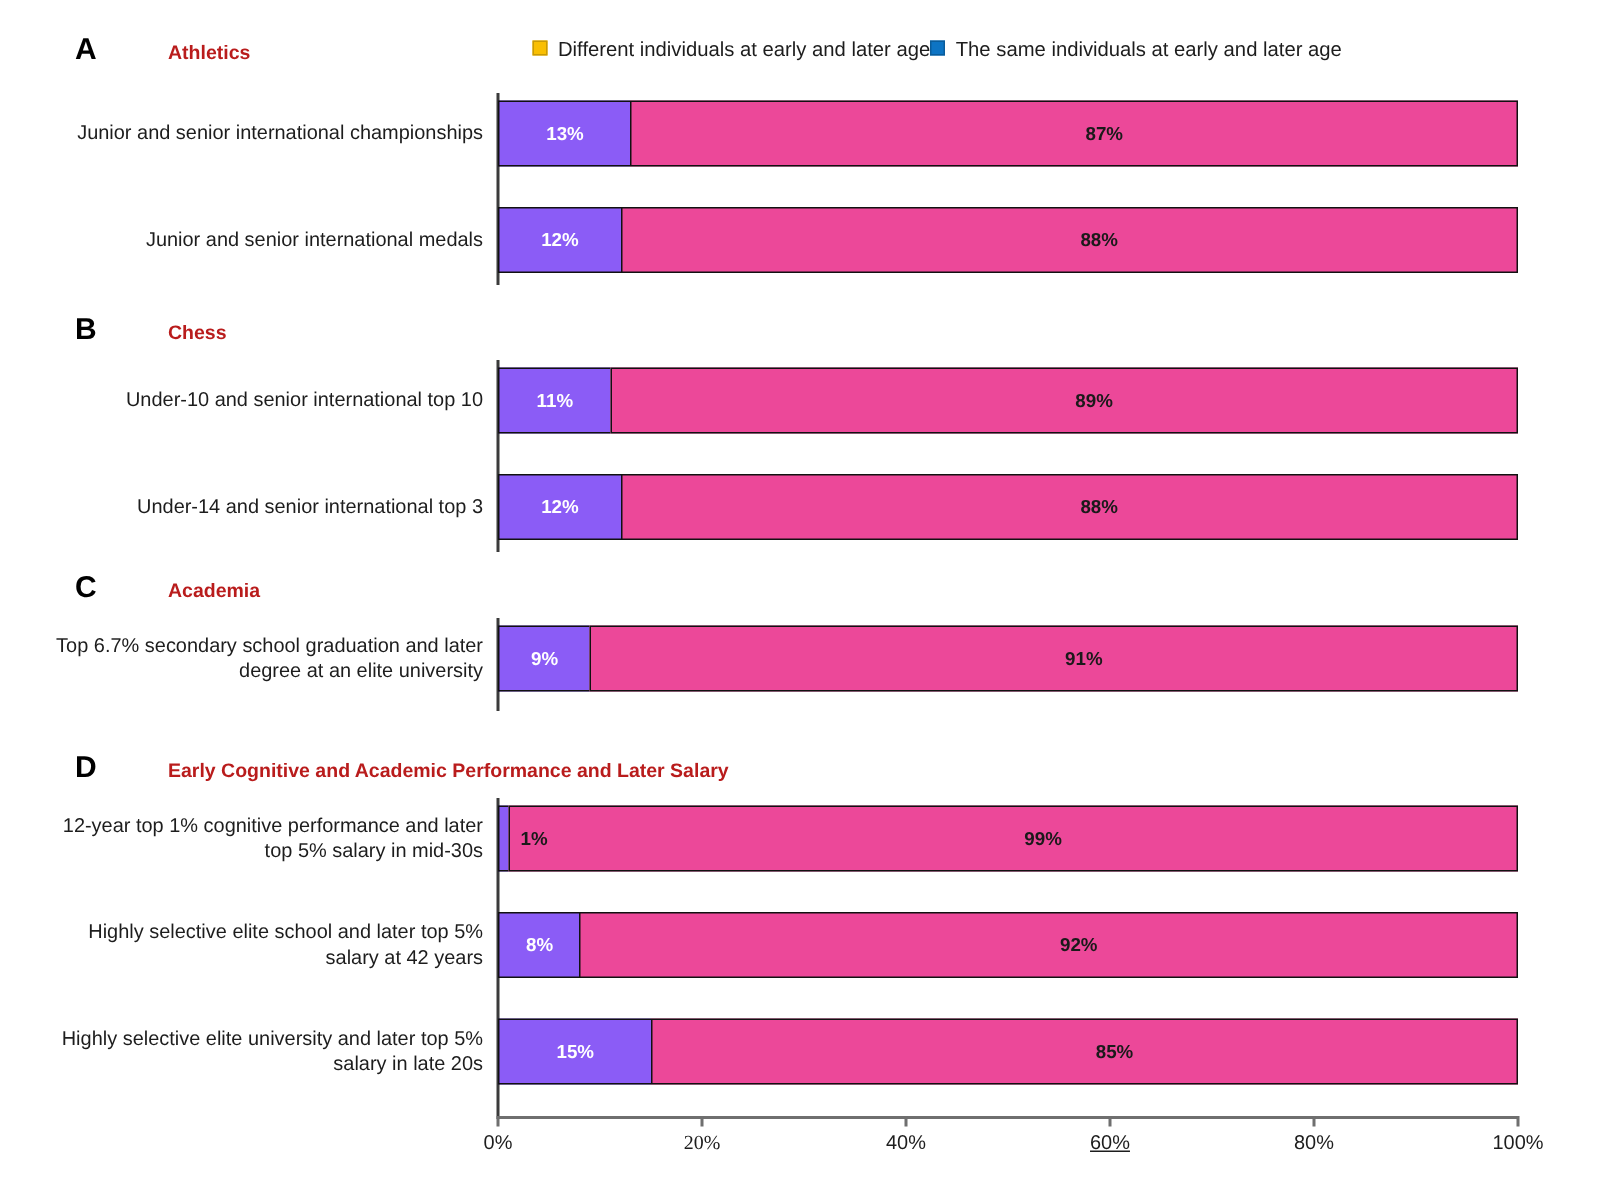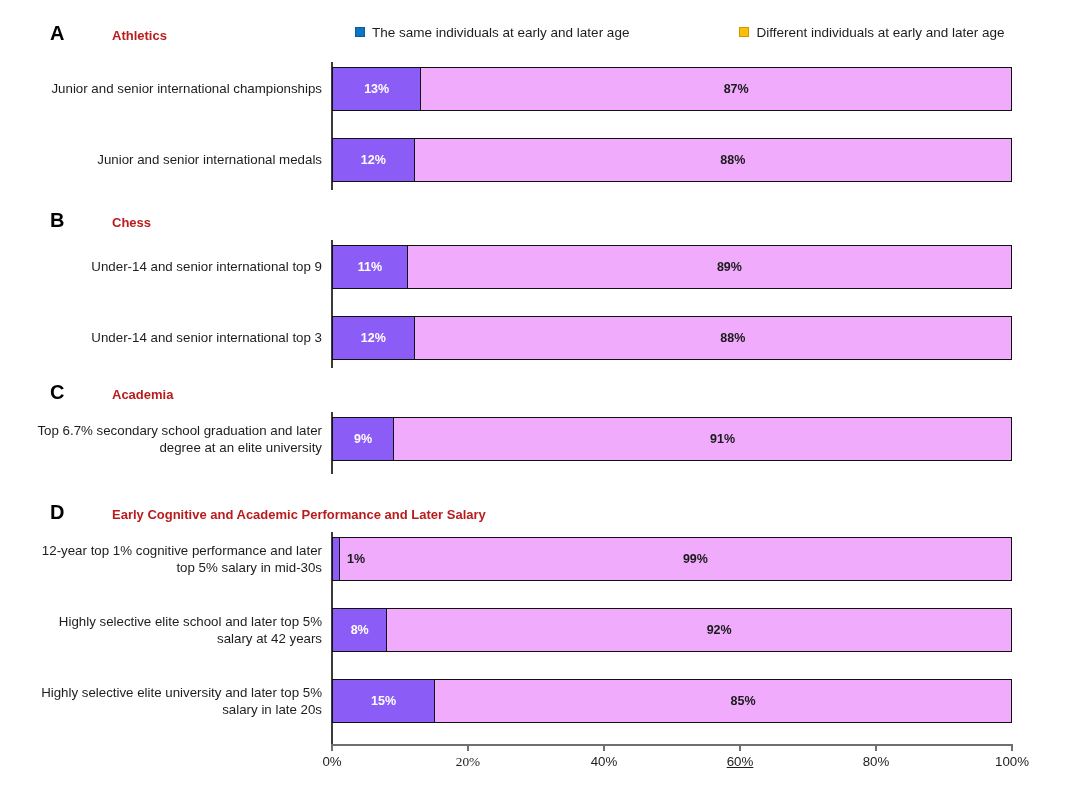--- a/index.html
+++ b/index.html
@@ -107,21 +107,21 @@
     font-size: 12.5px;
     font-weight: bold;
   }
   .seg.blue {
     background: #8b5cf6;
     border: 1px solid #111111;
     border-right: none;
     color: #ffffff;
   }
   .seg.yellow {
-    background: #f0abfc;
+    background: #ec4899;
     border: 1px solid #111111;
     border-left: 1px solid #111111;
     color: #1a1a1a;
     padding-left: 40px;
   }
   .seg .val { position: relative; z-index: 2; }
   
   .seg.blue.tiny { overflow: visible; }
   .seg.blue.tiny .val {
     position: absolute;
@@ -162,28 +162,28 @@
     transform: translateX(-50%);
     white-space: nowrap;
   }
 </style>
 </head>
 <body>
 
 <div id="figure">
 
   <div class="legend">
+    <div class="legend-item">
+      <span class="legend-swatch yellow"></span>
+      <span>Different individuals at early and later age</span>
+    </div>
     <div class="legend-item first">
       <span class="legend-swatch blue"></span>
       <span>The same individuals at early and later age</span>
     </div>
-    <div class="legend-item">
-      <span class="legend-swatch yellow"></span>
-      <span>Different individuals at early and later age</span>
-    </div>
   </div>
 
   <div class="panel-head" style="left:50px; top:22px;">
     <span class="panel-letter">A</span>
     <span class="panel-title">Athletics</span>
   </div>
 
   <div class="axis-line" style="top:62px; height:128px;"></div>
 
   <div class="row" style="top:67px;">
@@ -211,21 +211,21 @@
   </div>
 
   <div class="panel-head" style="left:50px; top:209px;">
     <span class="panel-letter">B</span>
     <span class="panel-title">Chess</span>
   </div>
 
   <div class="axis-line" style="top:240px; height:128px;"></div>
 
   <div class="row" style="top:245px;">
-    <div class="row-label">Under-14 and senior international top 9</div>
+    <div class="row-label">Under-10 and senior international top 10</div>
     <div class="bar">
       <div class="seg blue" style="width:11%;">
         <span class="val">11%</span>
       </div>
       <div class="seg yellow" style="width:89%;">
         <span class="val">89%</span>
       </div>
     </div>
   </div>
 

